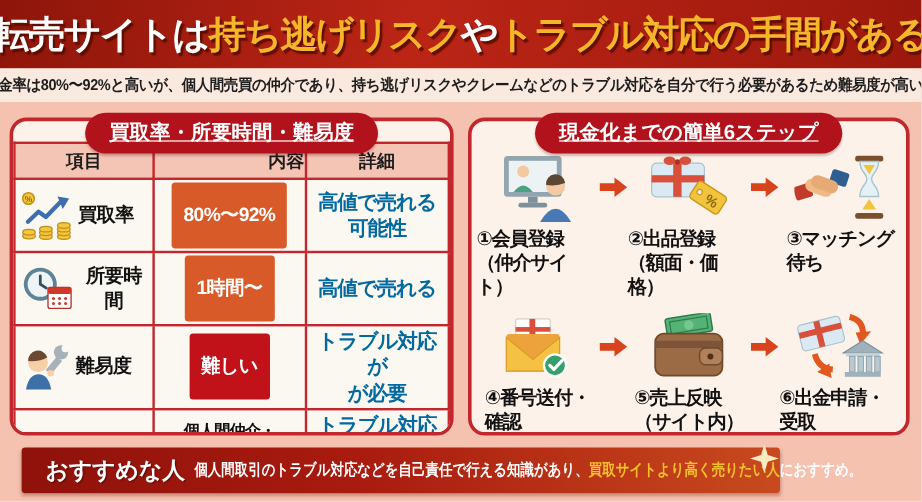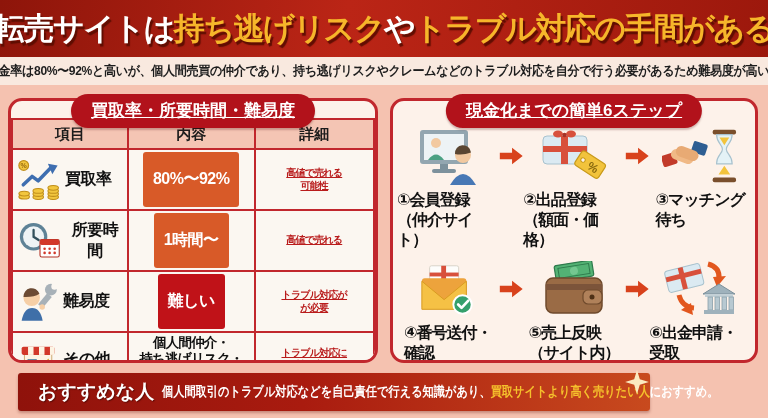--- a/index.html
+++ b/index.html
@@ -34,31 +34,31 @@
          box-shadow:0 2px 2px rgba(80,0,0,.25);text-decoration:underline;}
   .badge-wrap{position:absolute;top:11px;height:0;z-index:5;}
   .bw-left{left:8px;width:370px;} .bw-right{left:390px;width:368px;}
 
   
   .cmp-table{width:100%;border-collapse:collapse;margin-top:17px;table-layout:fixed;}
   .cmp-table th{background:var(--cellhead);border:2px solid var(--red);
                 font-size:15px;font-weight:800;color:#1c1c1c;height:30px;}
   .cmp-table td{background:var(--cell);border:2px solid var(--red);
                 text-align:center;vertical-align:middle;height:53px;padding:2px;}
-  .c-item{width:32%;} .c-val{width:35%;} .c-det{width:33%;}
+  .c-item{width:32%;} .c-val{width:35%;text-align:right;} .c-det{width:33%;}
   .item-cell{display:flex;align-items:center;gap:3px;padding-left:3px;}
   .item-cell svg{flex:0 0 auto;}
   .item-label{font-size:16px;font-weight:800;color:#111;letter-spacing:-0.5px;}
   .vbox{display:inline-block;color:#fff;font-size:16px;font-weight:800;
         padding:17px 10px;border-radius:3px;white-space:nowrap;letter-spacing:-0.5px;}
   .vbox-orange{background:#d85a28;} .vbox-red{background:#c01218;}
   .vplain{font-size:13.5px;font-weight:800;color:#111;line-height:1.2;
           white-space:pre-line;letter-spacing:-0.8px;}
-  .detail{font-size:10px;font-weight:800;color:#b91c1c;line-height:1.25;
-          white-space:pre-line;letter-spacing:-0.8px;text-decoration:underline;}
+  .detail{font-size:17px;font-weight:800;color:#0369a1;line-height:1.25;
+          white-space:pre-line;letter-spacing:-0.8px;}
 
   
   .steps{padding:24px 4px 0;display:flex;flex-direction:column;gap:8px;}
   .step-row{display:flex;justify-content:center;align-items:flex-start;}
   .step{width:108px;display:flex;flex-direction:column;align-items:center;}
   .icon-box{height:62px;display:flex;align-items:center;justify-content:center;}
   .step-label{font-size:16px;font-weight:800;color:#111;text-align:left;
               line-height:1.25;white-space:pre-line;letter-spacing:-1px;margin-top:3px;}
   .step-arrow{margin-top:20px;}
 

